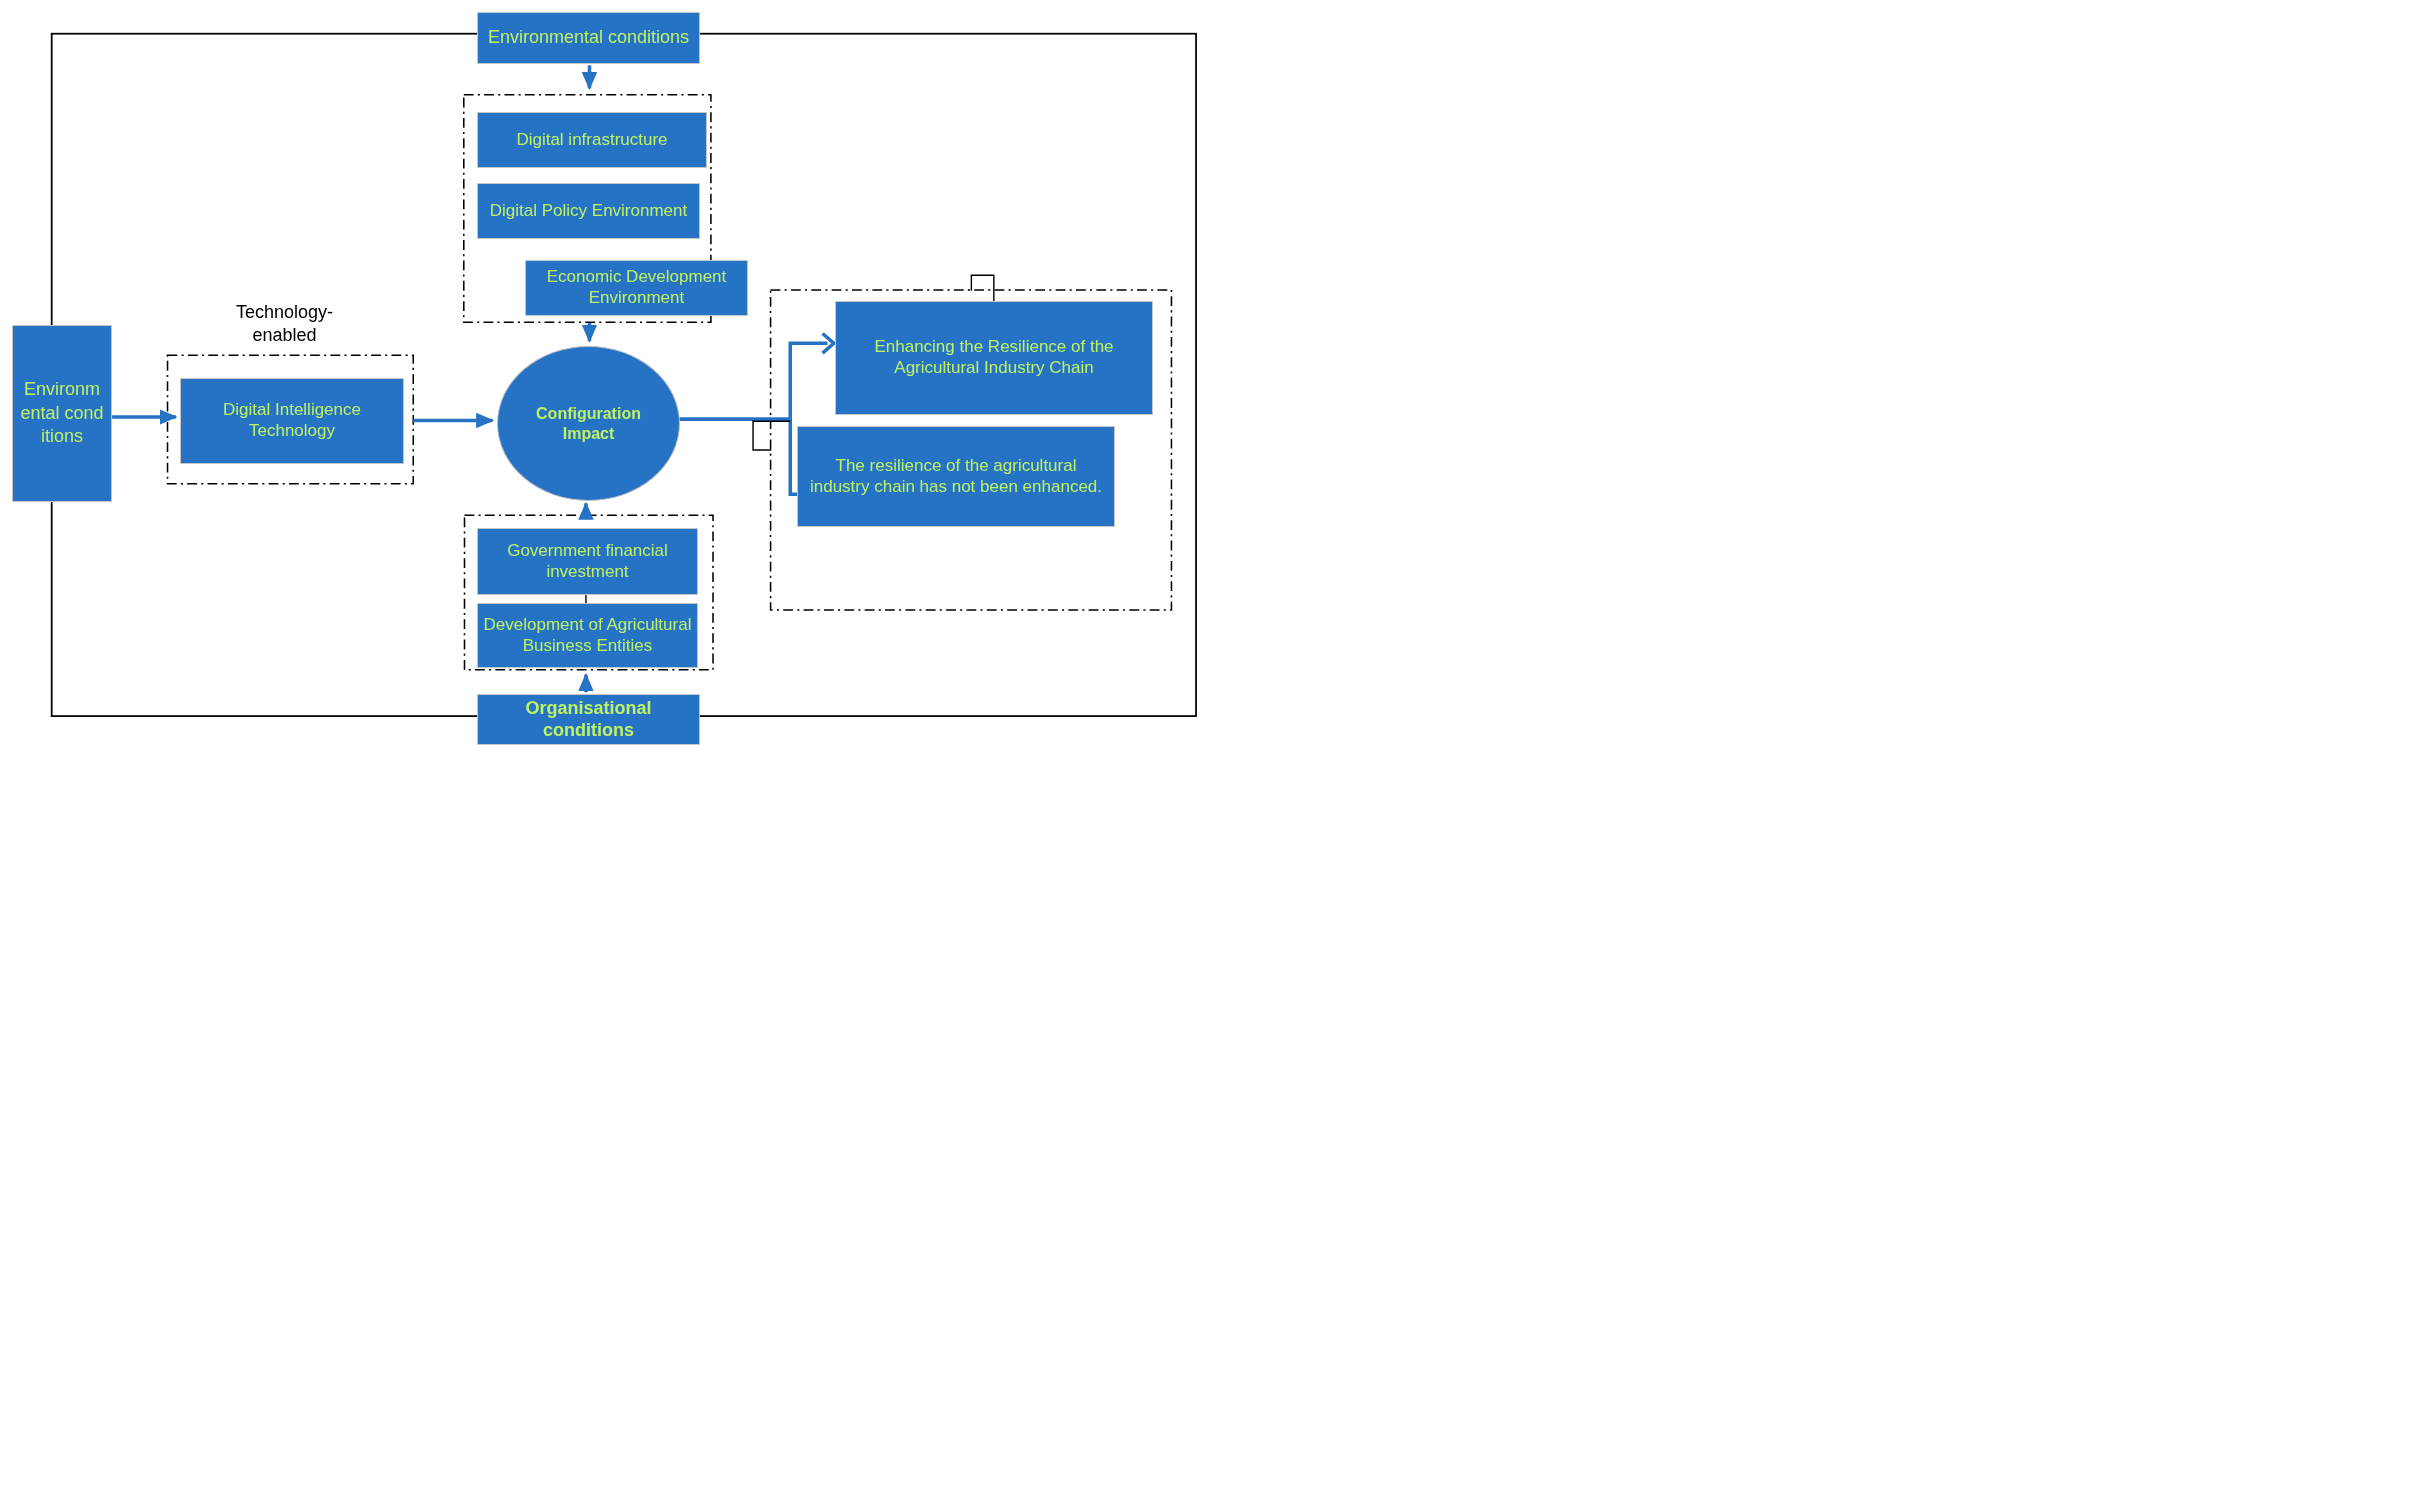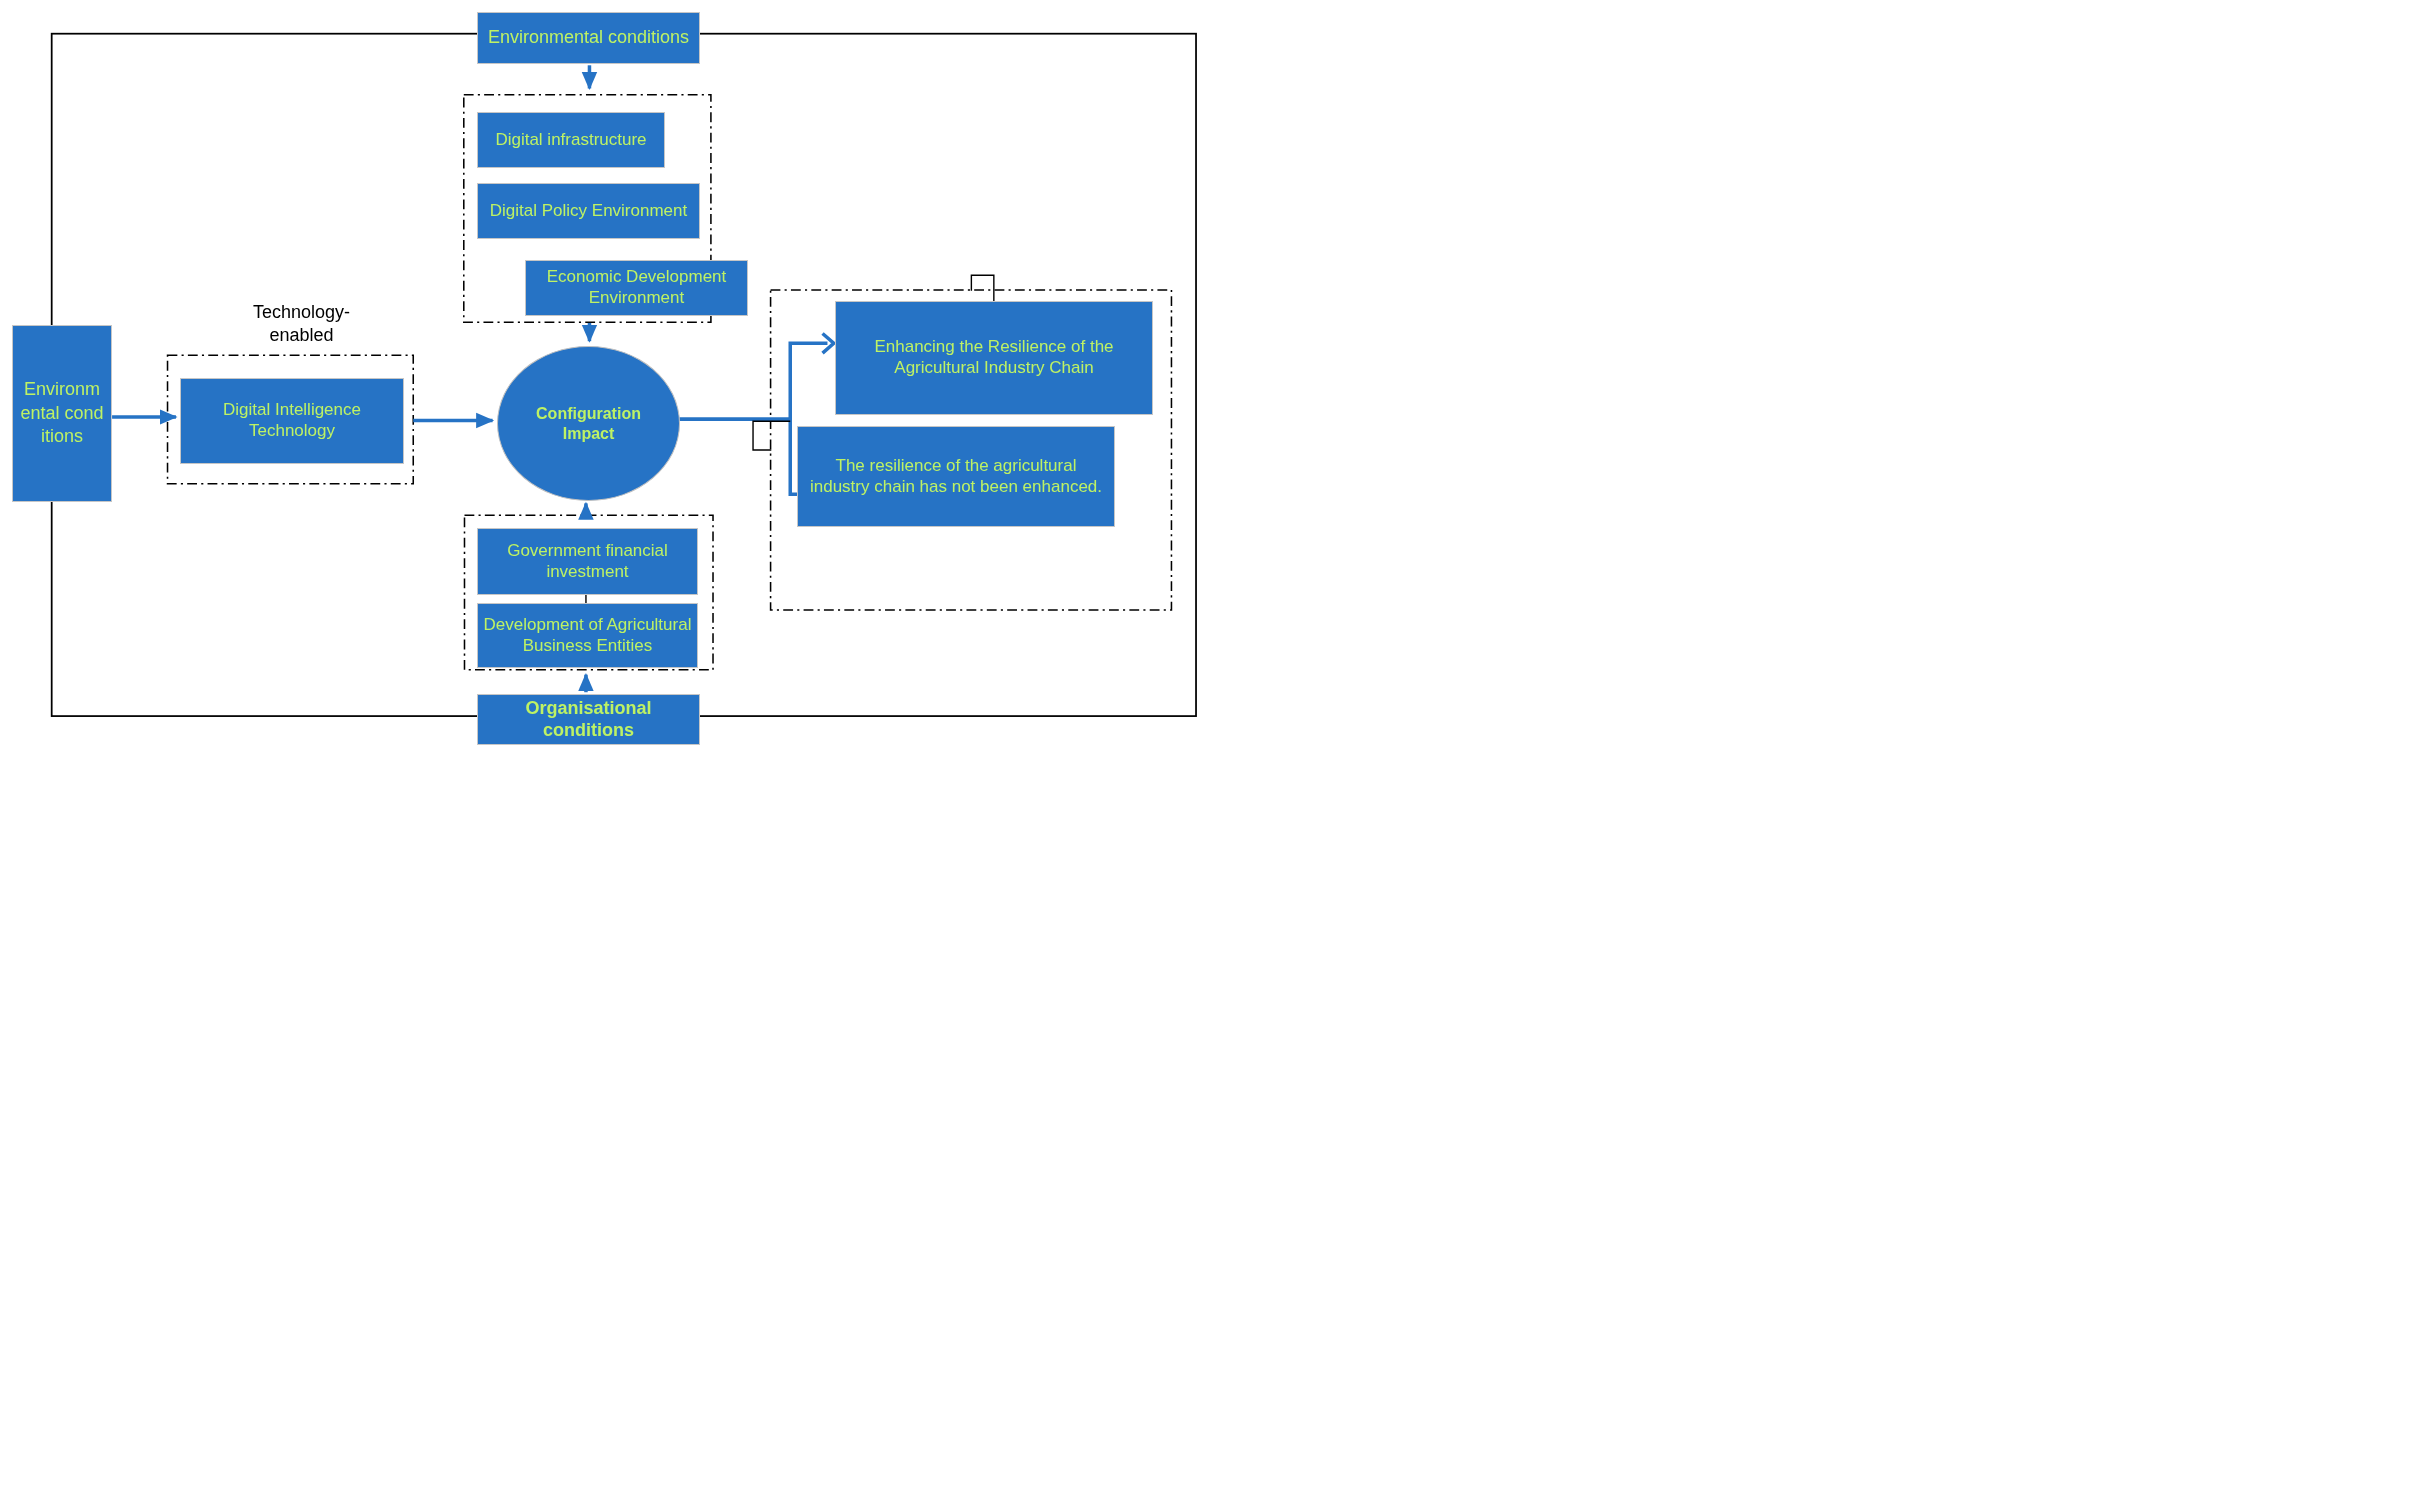--- a/index.html
+++ b/index.html
@@ -74,25 +74,25 @@
     <polyline points="1125,600 1072,600 1072,641 1098,641" fill="none" stroke="#000000" stroke-width="2"></polyline>
     <line x1="834" y1="846" x2="834" y2="872" stroke="#000000" stroke-width="2"></line>
   </svg>
 
   <div class="node fs26 pad" style="left:477px;top:12px;width:223px;height:52px;">Environmental conditions</div>
 
   <div class="node fs26 breakall" style="left:12px;top:325px;width:100px;height:177px;padding:1.4px 7px;">Environmental conditions</div>
 
   <div class="node fs26 pad" style="left:477px;top:694px;width:223px;height:51px;font-weight:bold;">Organisational conditions</div>
 
-  <div class="node fs24 pad" style="left:477px;top:112px;width:188px;height:56px;">Digital infrastructure</div>
+  <div class="node fs24 pad" style="left:477px;top:112px;width:230px;height:56px;">Digital infrastructure</div>
   <div class="node fs24 pad" style="left:477px;top:183px;width:223px;height:56px;">Digital Policy Environment</div>
   <div class="node fs20 pad" style="left:477px;top:260px;width:223px;height:56px;">Economic Development Environment</div>
 
-  <div class="plain fs26" style="left:224px;top:301px;width:155px;height:49px;line-height:1.25;">Technology-enabled</div>
+  <div class="plain fs26" style="left:207px;top:301px;width:155px;height:49px;line-height:1.25;">Technology-enabled</div>
   <div class="node ellipse fs23" style="left:497px;top:346px;width:183px;height:155px;padding:0 21px;">Configuration Impact</div>
 
   <div class="node fs24 pad" style="left:180px;top:378px;width:224px;height:86px;">Digital Intelligence Technology</div>
 
   <div class="node fs24 pad" style="left:477px;top:528px;width:221px;height:67px;">Government financial investment</div>
   <div class="node fs24" style="left:477px;top:603px;width:221px;height:65px;line-height:1.18;padding:1.4px 4.2px;">Development of Agricultural Business Entities</div>
 
   <div class="node fs24 pad" style="left:835px;top:301px;width:318px;height:114px;">Enhancing the Resilience of the Agricultural Industry Chain</div>
   <div class="node fs24 pad" style="left:797px;top:426px;width:318px;height:101px;">The resilience of the agricultural industry chain has not been enhanced.</div>
 

